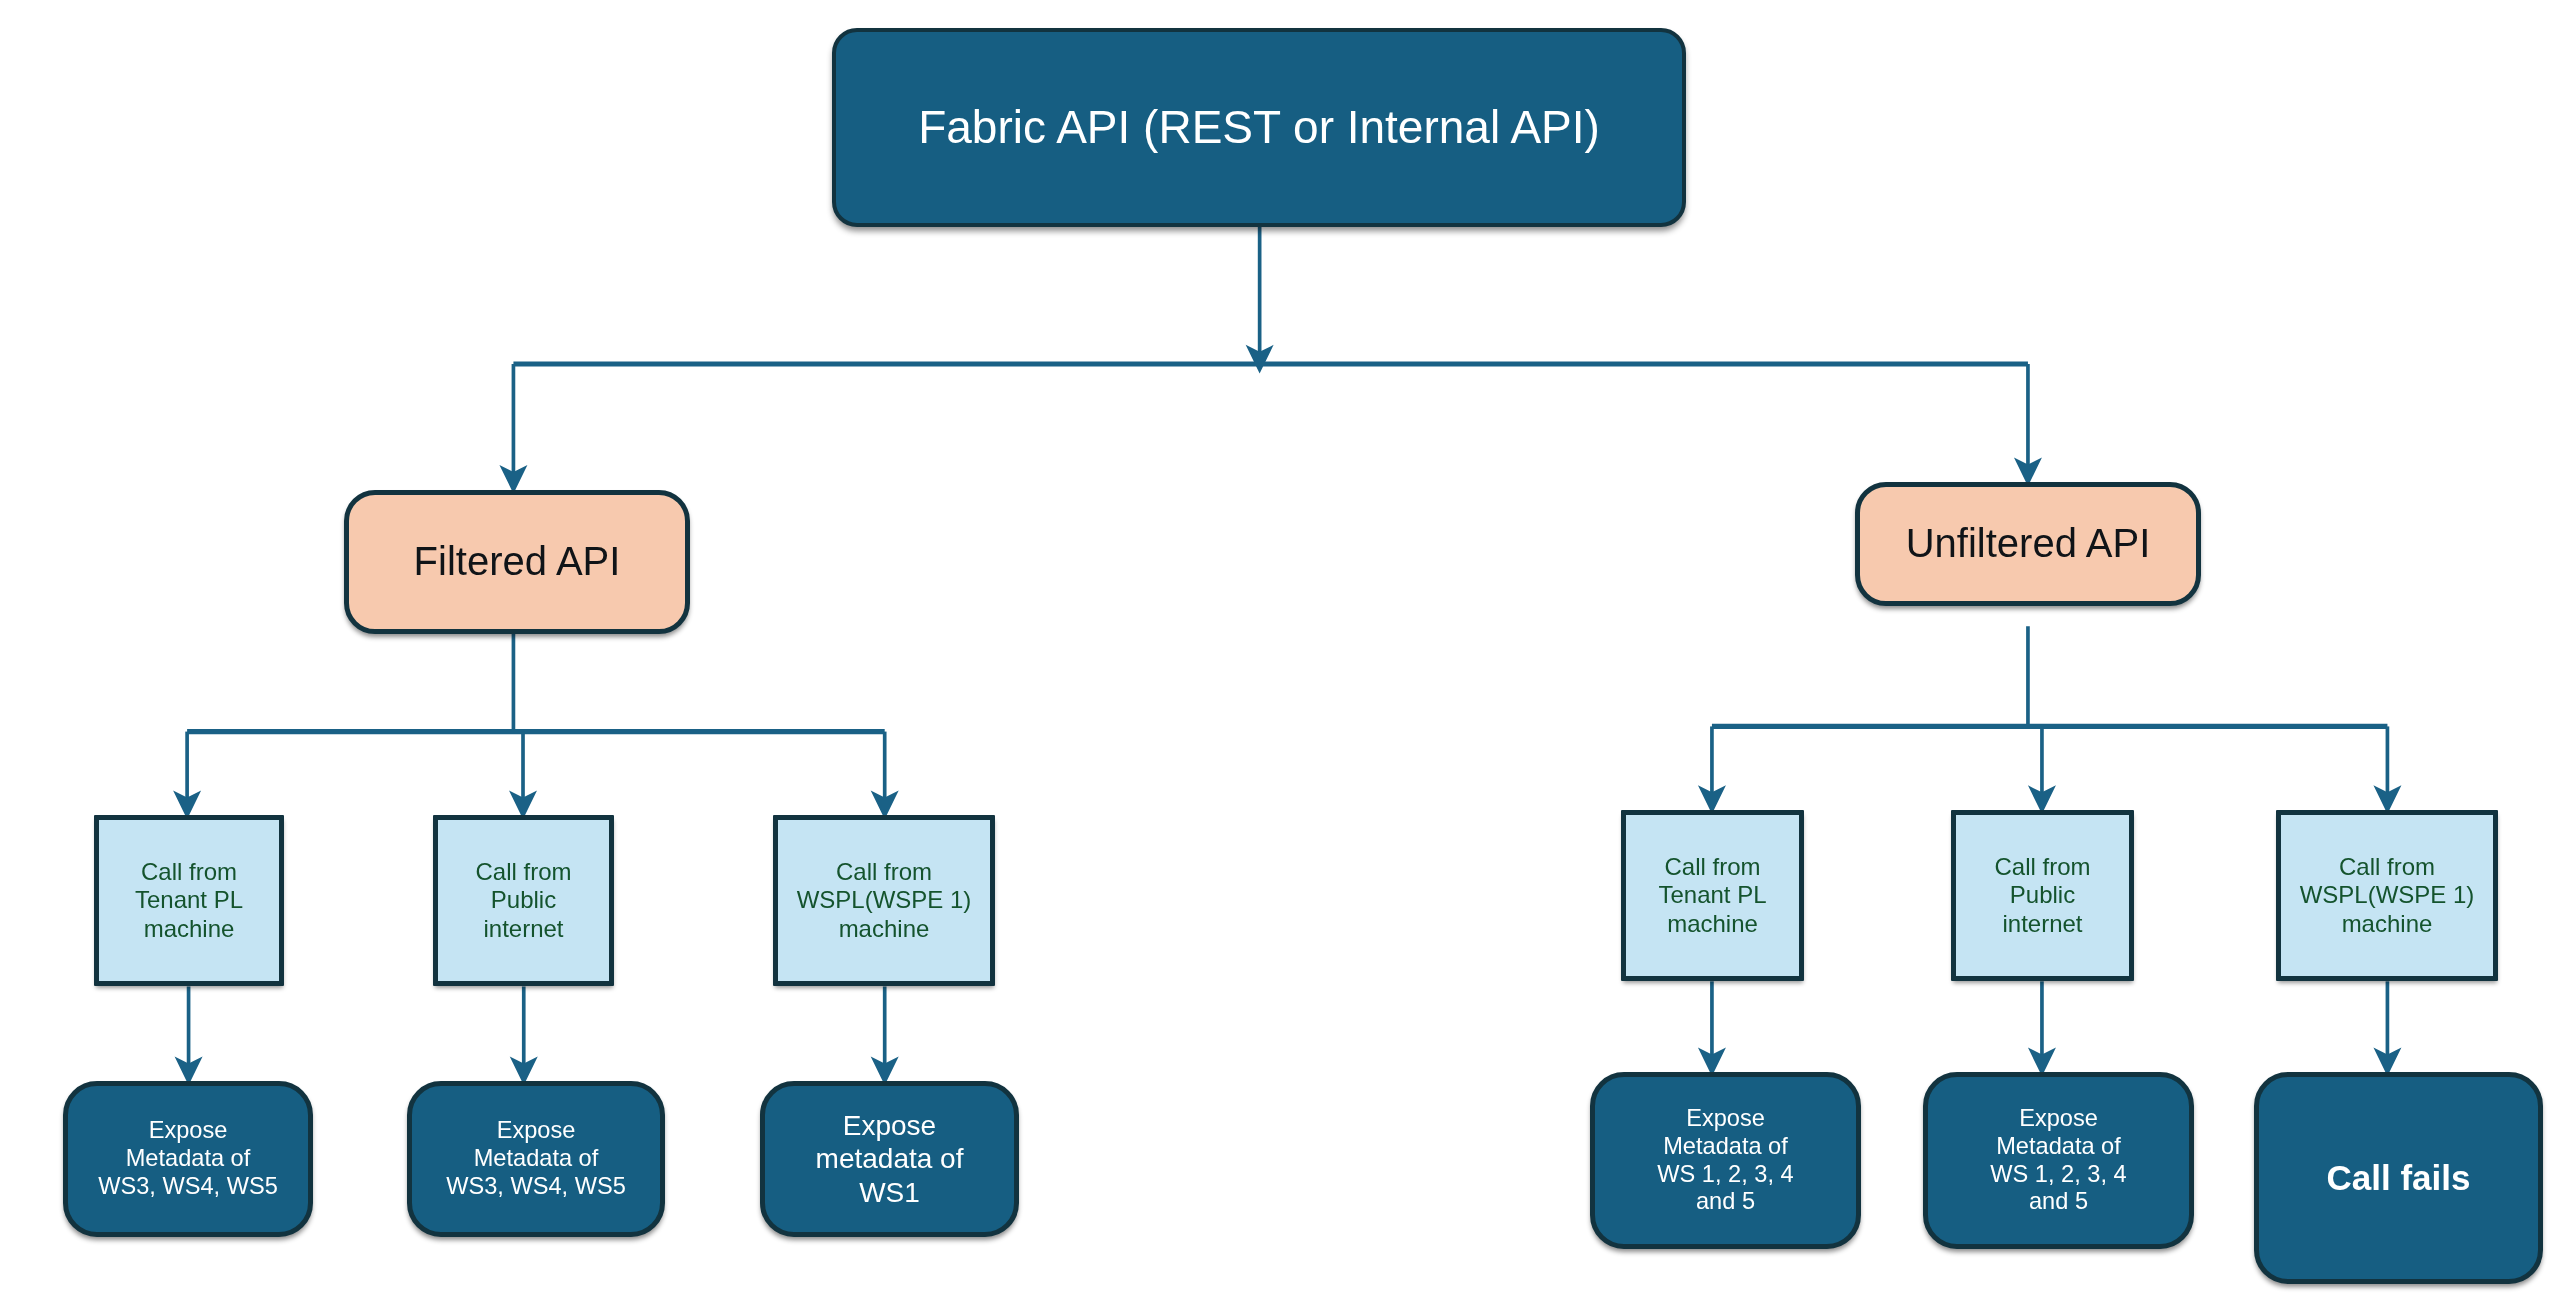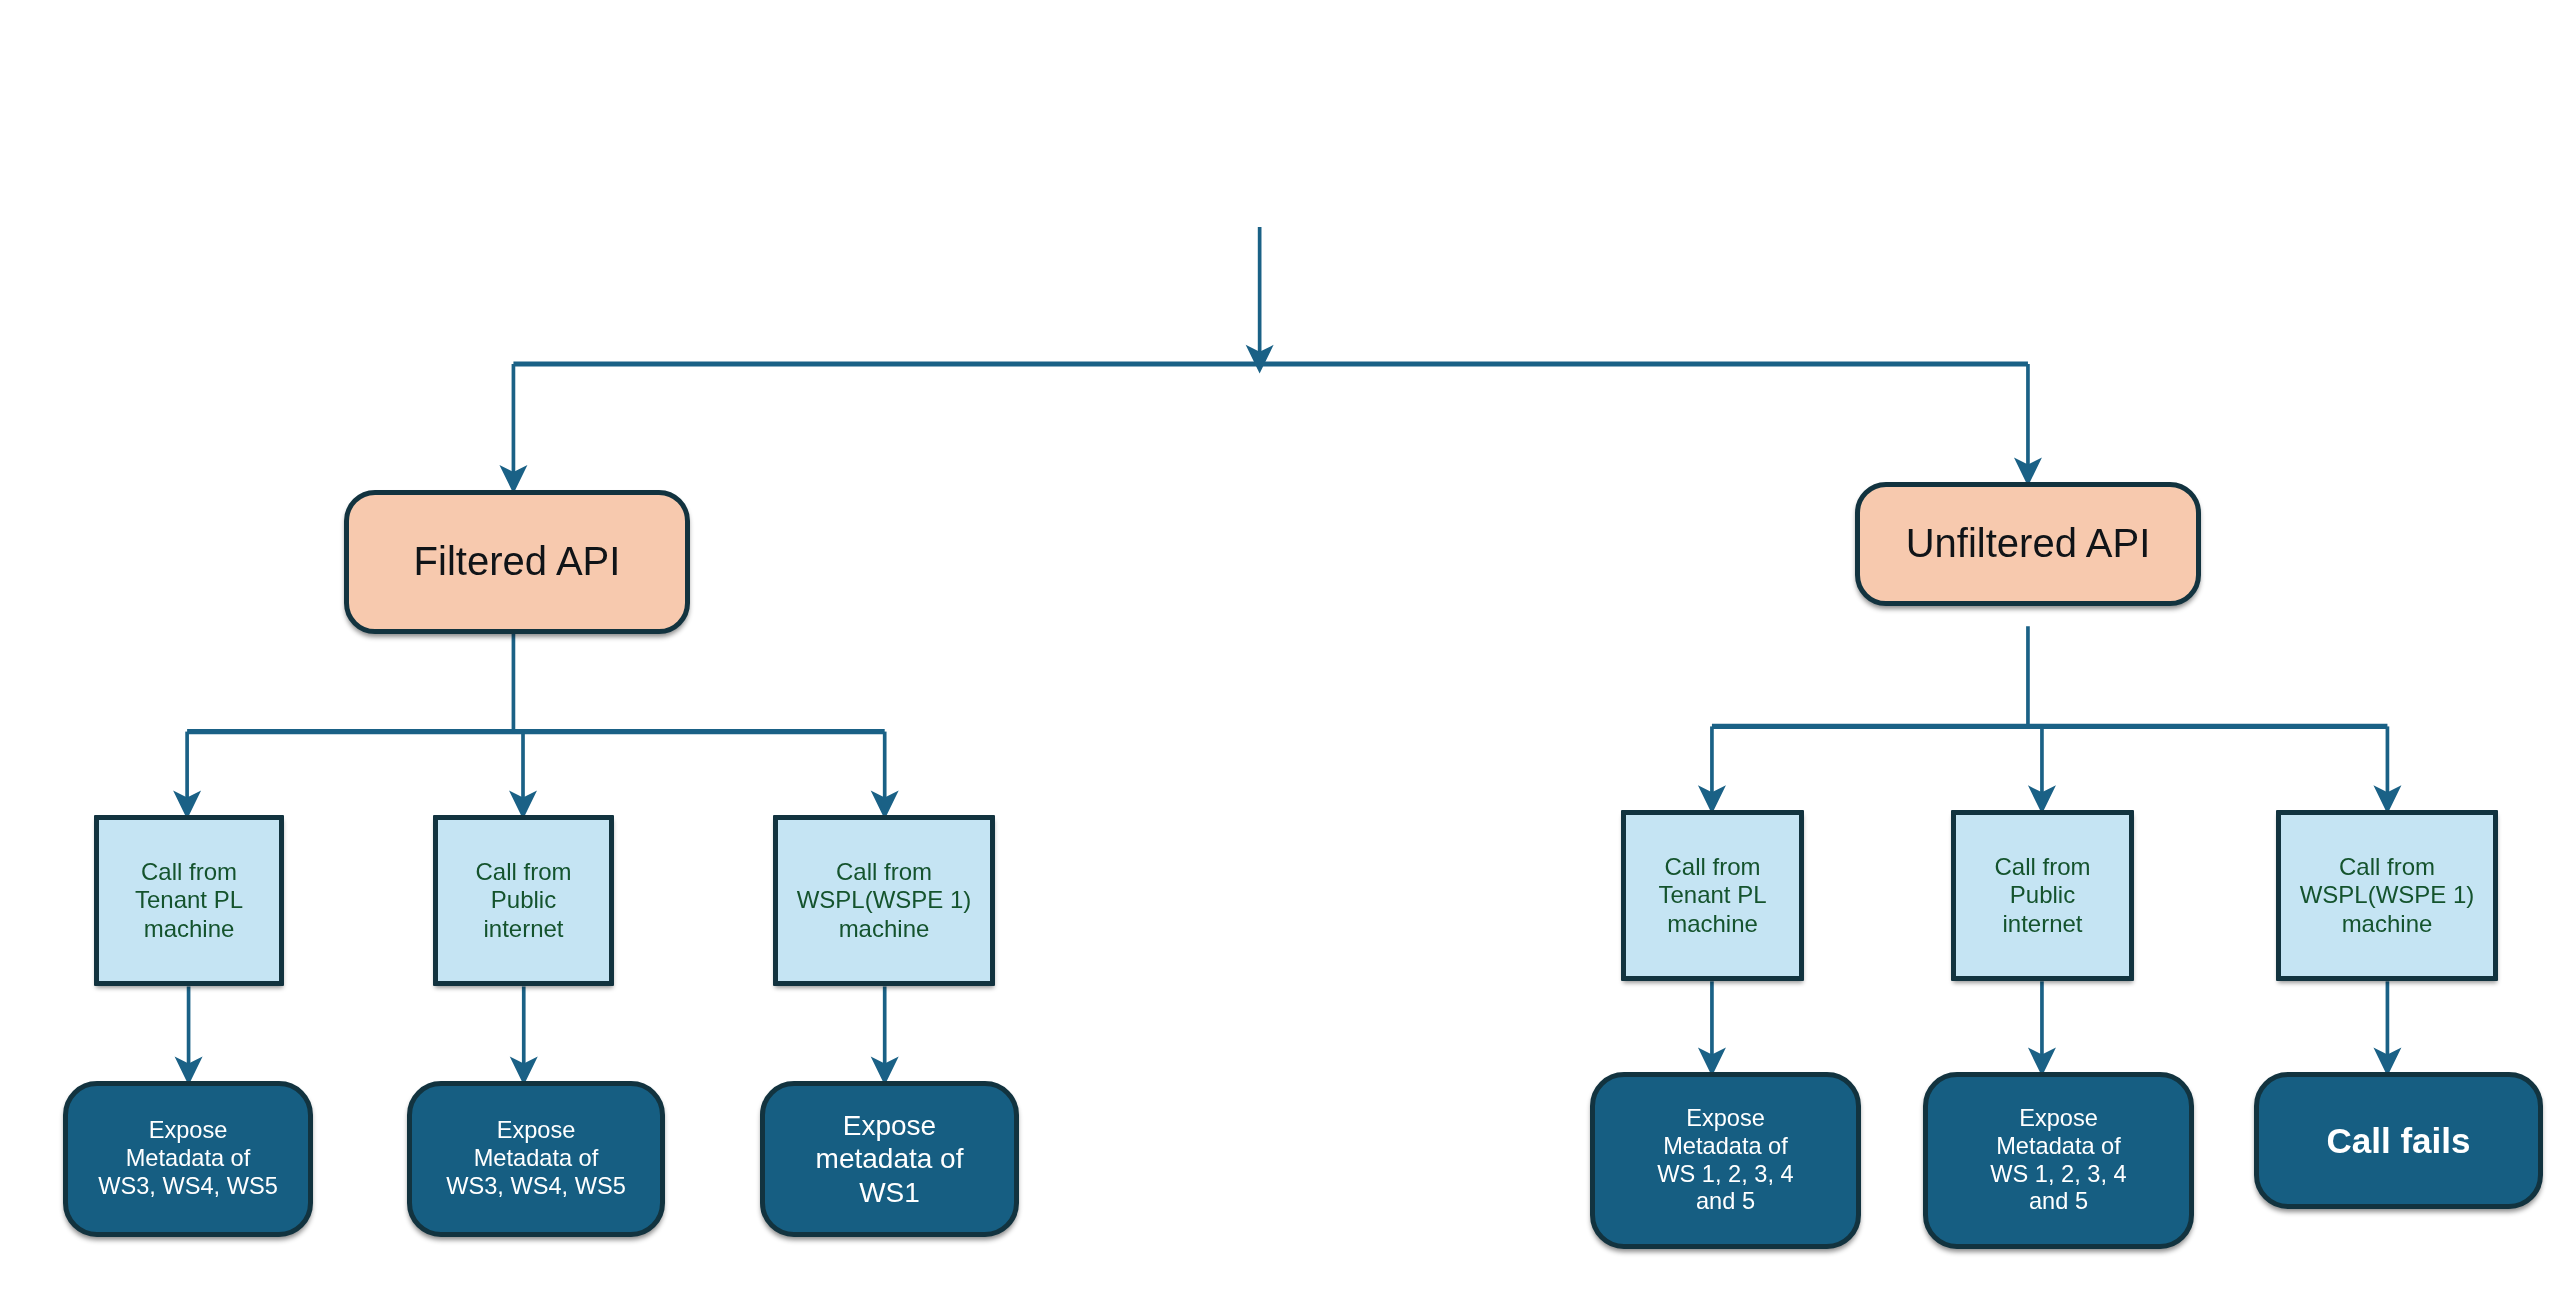--- a/index.html
+++ b/index.html
@@ -107,20 +107,21 @@
       <path d="M256,1339 L256,1453" marker-end="url(#ah)"></path>
       <path d="M711,1339 L711,1453" marker-end="url(#ah)"></path>
       <path d="M1201,1339 L1201,1453" marker-end="url(#ah)"></path>
 
       <path d="M2324,1332 L2324,1441" marker-end="url(#ah)"></path>
       <path d="M2772,1332 L2772,1441" marker-end="url(#ah)"></path>
       <path d="M3241,1332 L3241,1441" marker-end="url(#ah)"></path>
     </g>
   </svg>
 
+  <div class="node node-root" id="n-root" style="left: 832px; top: 28px; width: 854px; height: 199px;">Fabric API (REST or Internal API)</div>
 
   <div class="node node-api" id="n-filtered" style="left: 344px; top: 490px; width: 346px; height: 144px;">Filtered API</div>
   <div class="node node-api" id="n-unfiltered" style="left: 1855px; top: 482px; width: 346px; height: 124px;">Unfiltered API</div>
 
   <div class="node node-call" id="n-fc0" style="left: 94px; top: 815px; width: 190px; height: 171px;">Call from
 Tenant PL
 machine</div>
   <div class="node node-call" id="n-fc1" style="left: 433px; top: 815px; width: 181px; height: 171px;">Call from
 Public
 internet</div>
@@ -149,16 +150,16 @@
 WS1</div>
 
   <div class="node node-expose" id="n-ur0" style="left: 1590px; top: 1072px; width: 271px; height: 177px;">Expose
 Metadata of
 WS 1, 2, 3, 4
 and 5</div>
   <div class="node node-expose" id="n-ur1" style="left: 1923px; top: 1072px; width: 271px; height: 177px;">Expose
 Metadata of
 WS 1, 2, 3, 4
 and 5</div>
-  <div class="node node-expose bold" id="n-ur2" style="left: 2254px; top: 1072px; width: 289px; height: 137px; text-align: right;">Call fails</div>
+  <div class="node node-expose bold" id="n-ur2" style="left: 2254px; top: 1072px; width: 289px; height: 212px; text-align: right;">Call fails</div>
 
 </div>
 
 
 </body></html>

